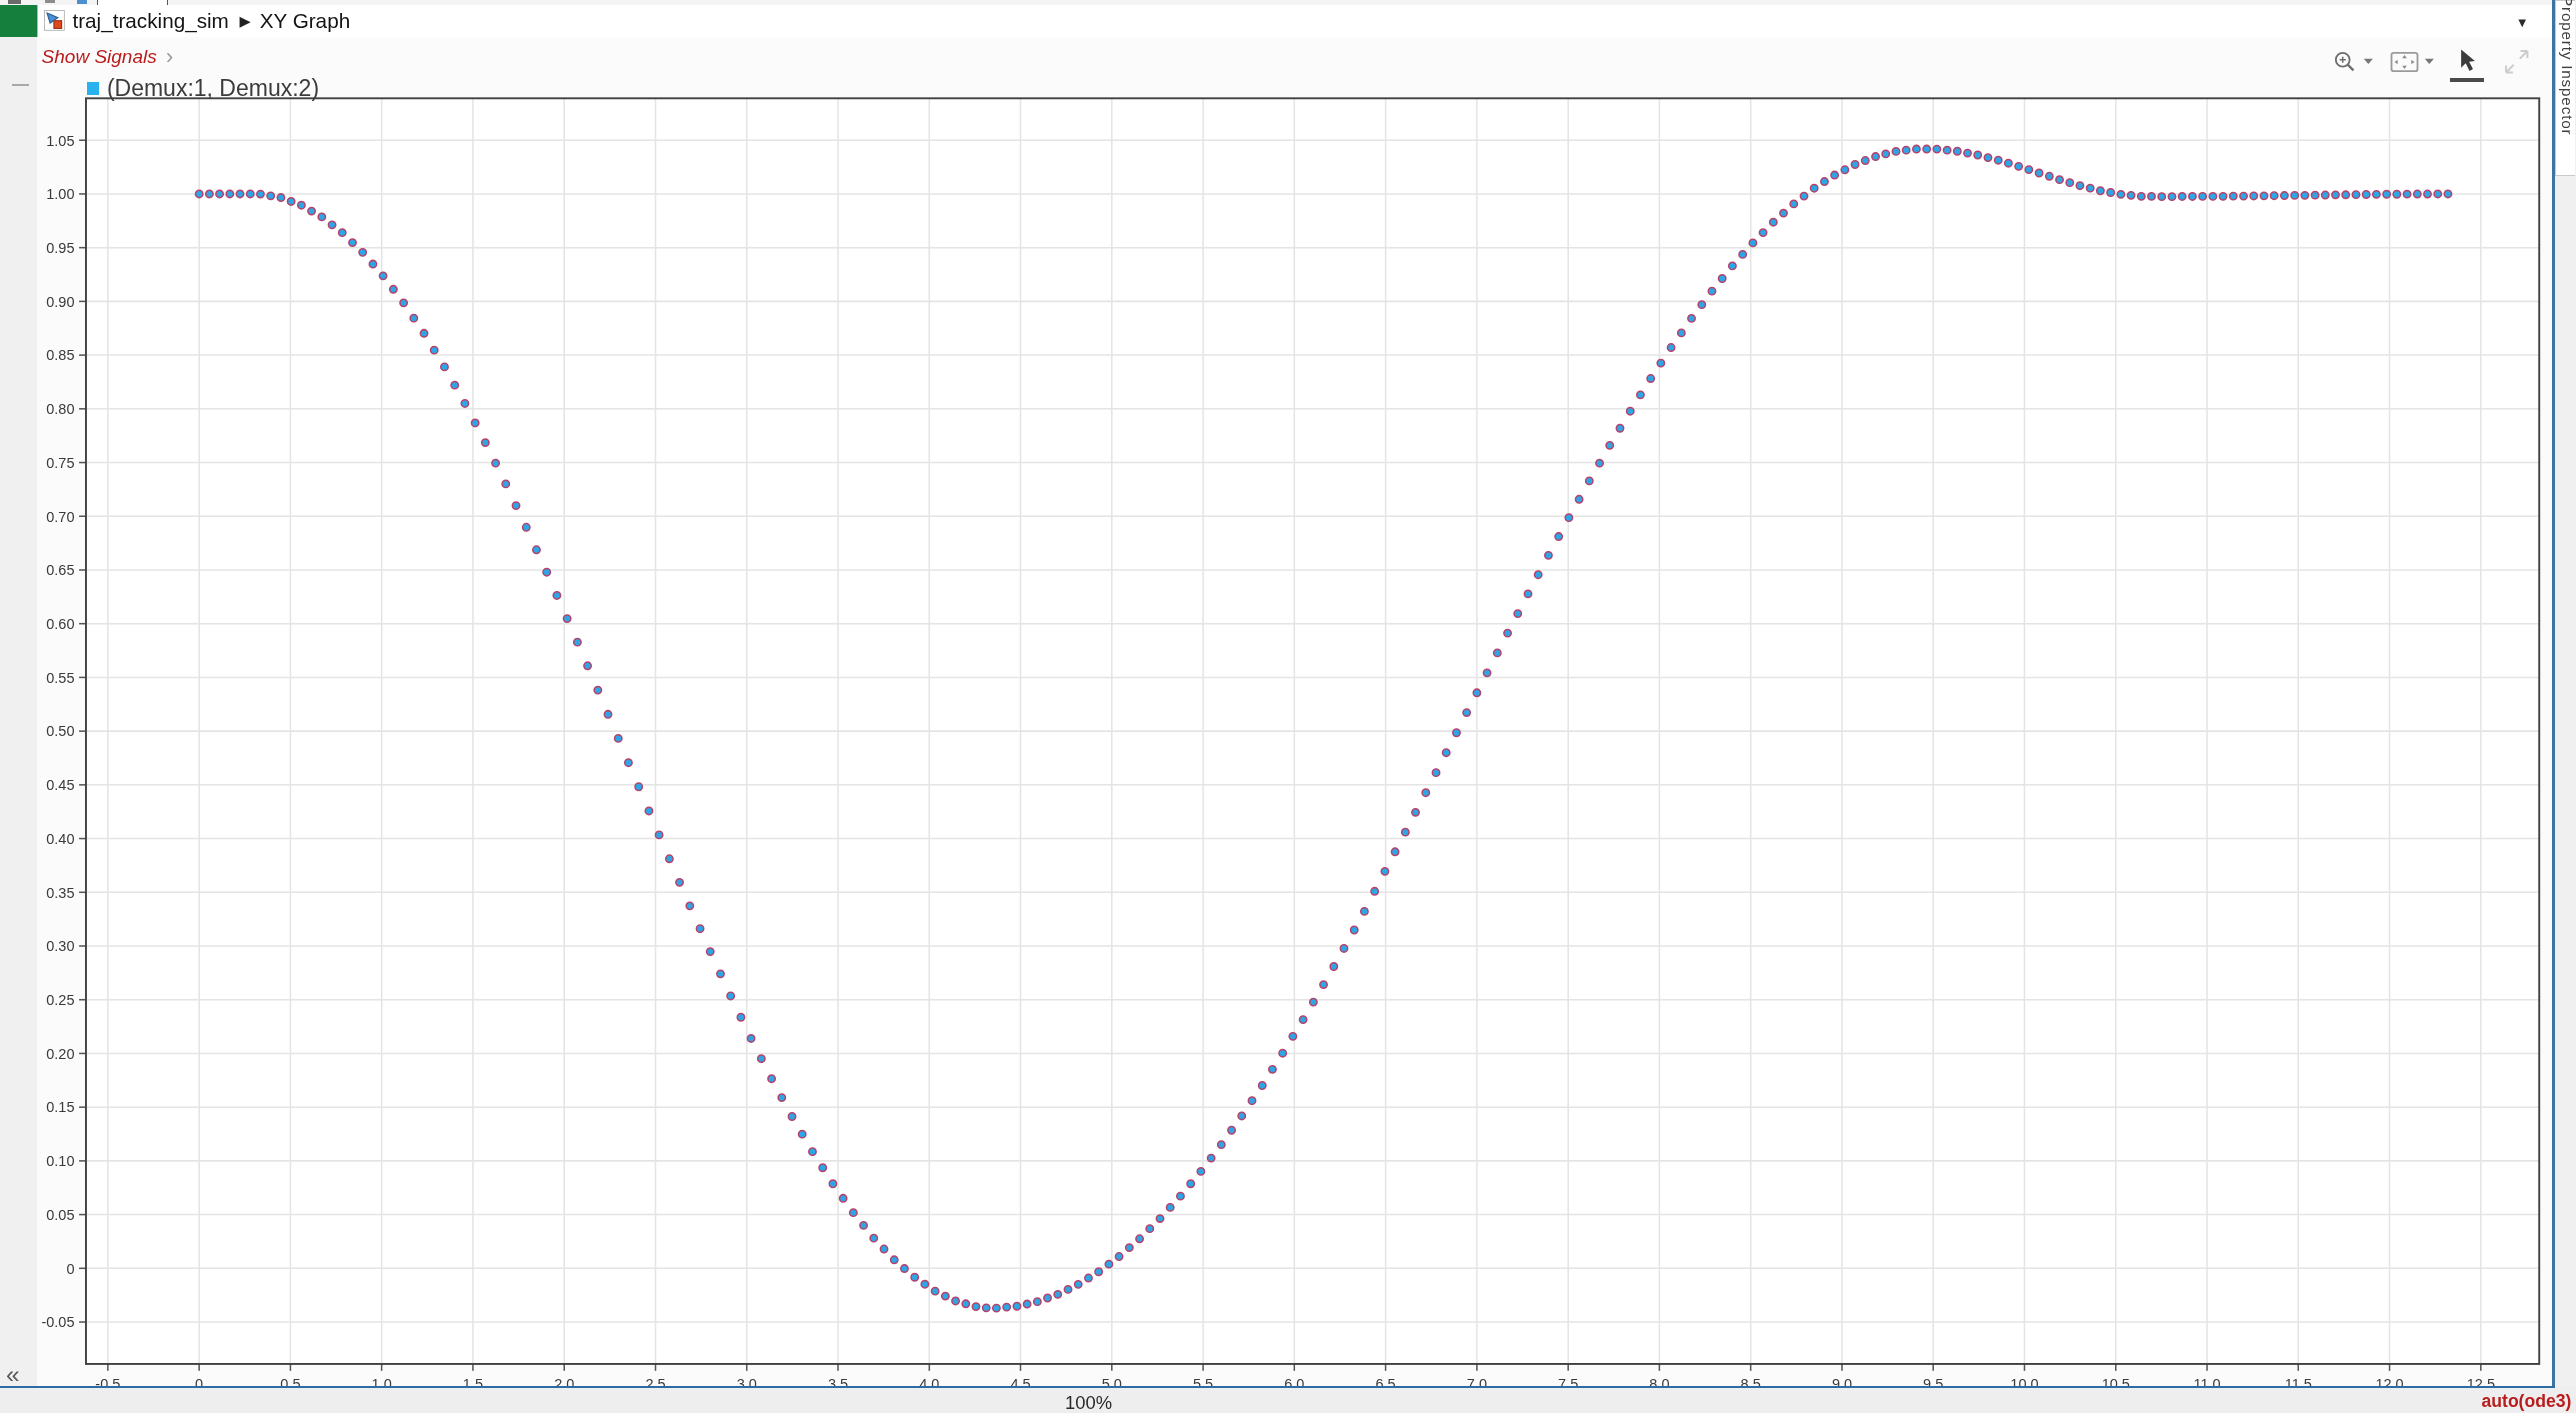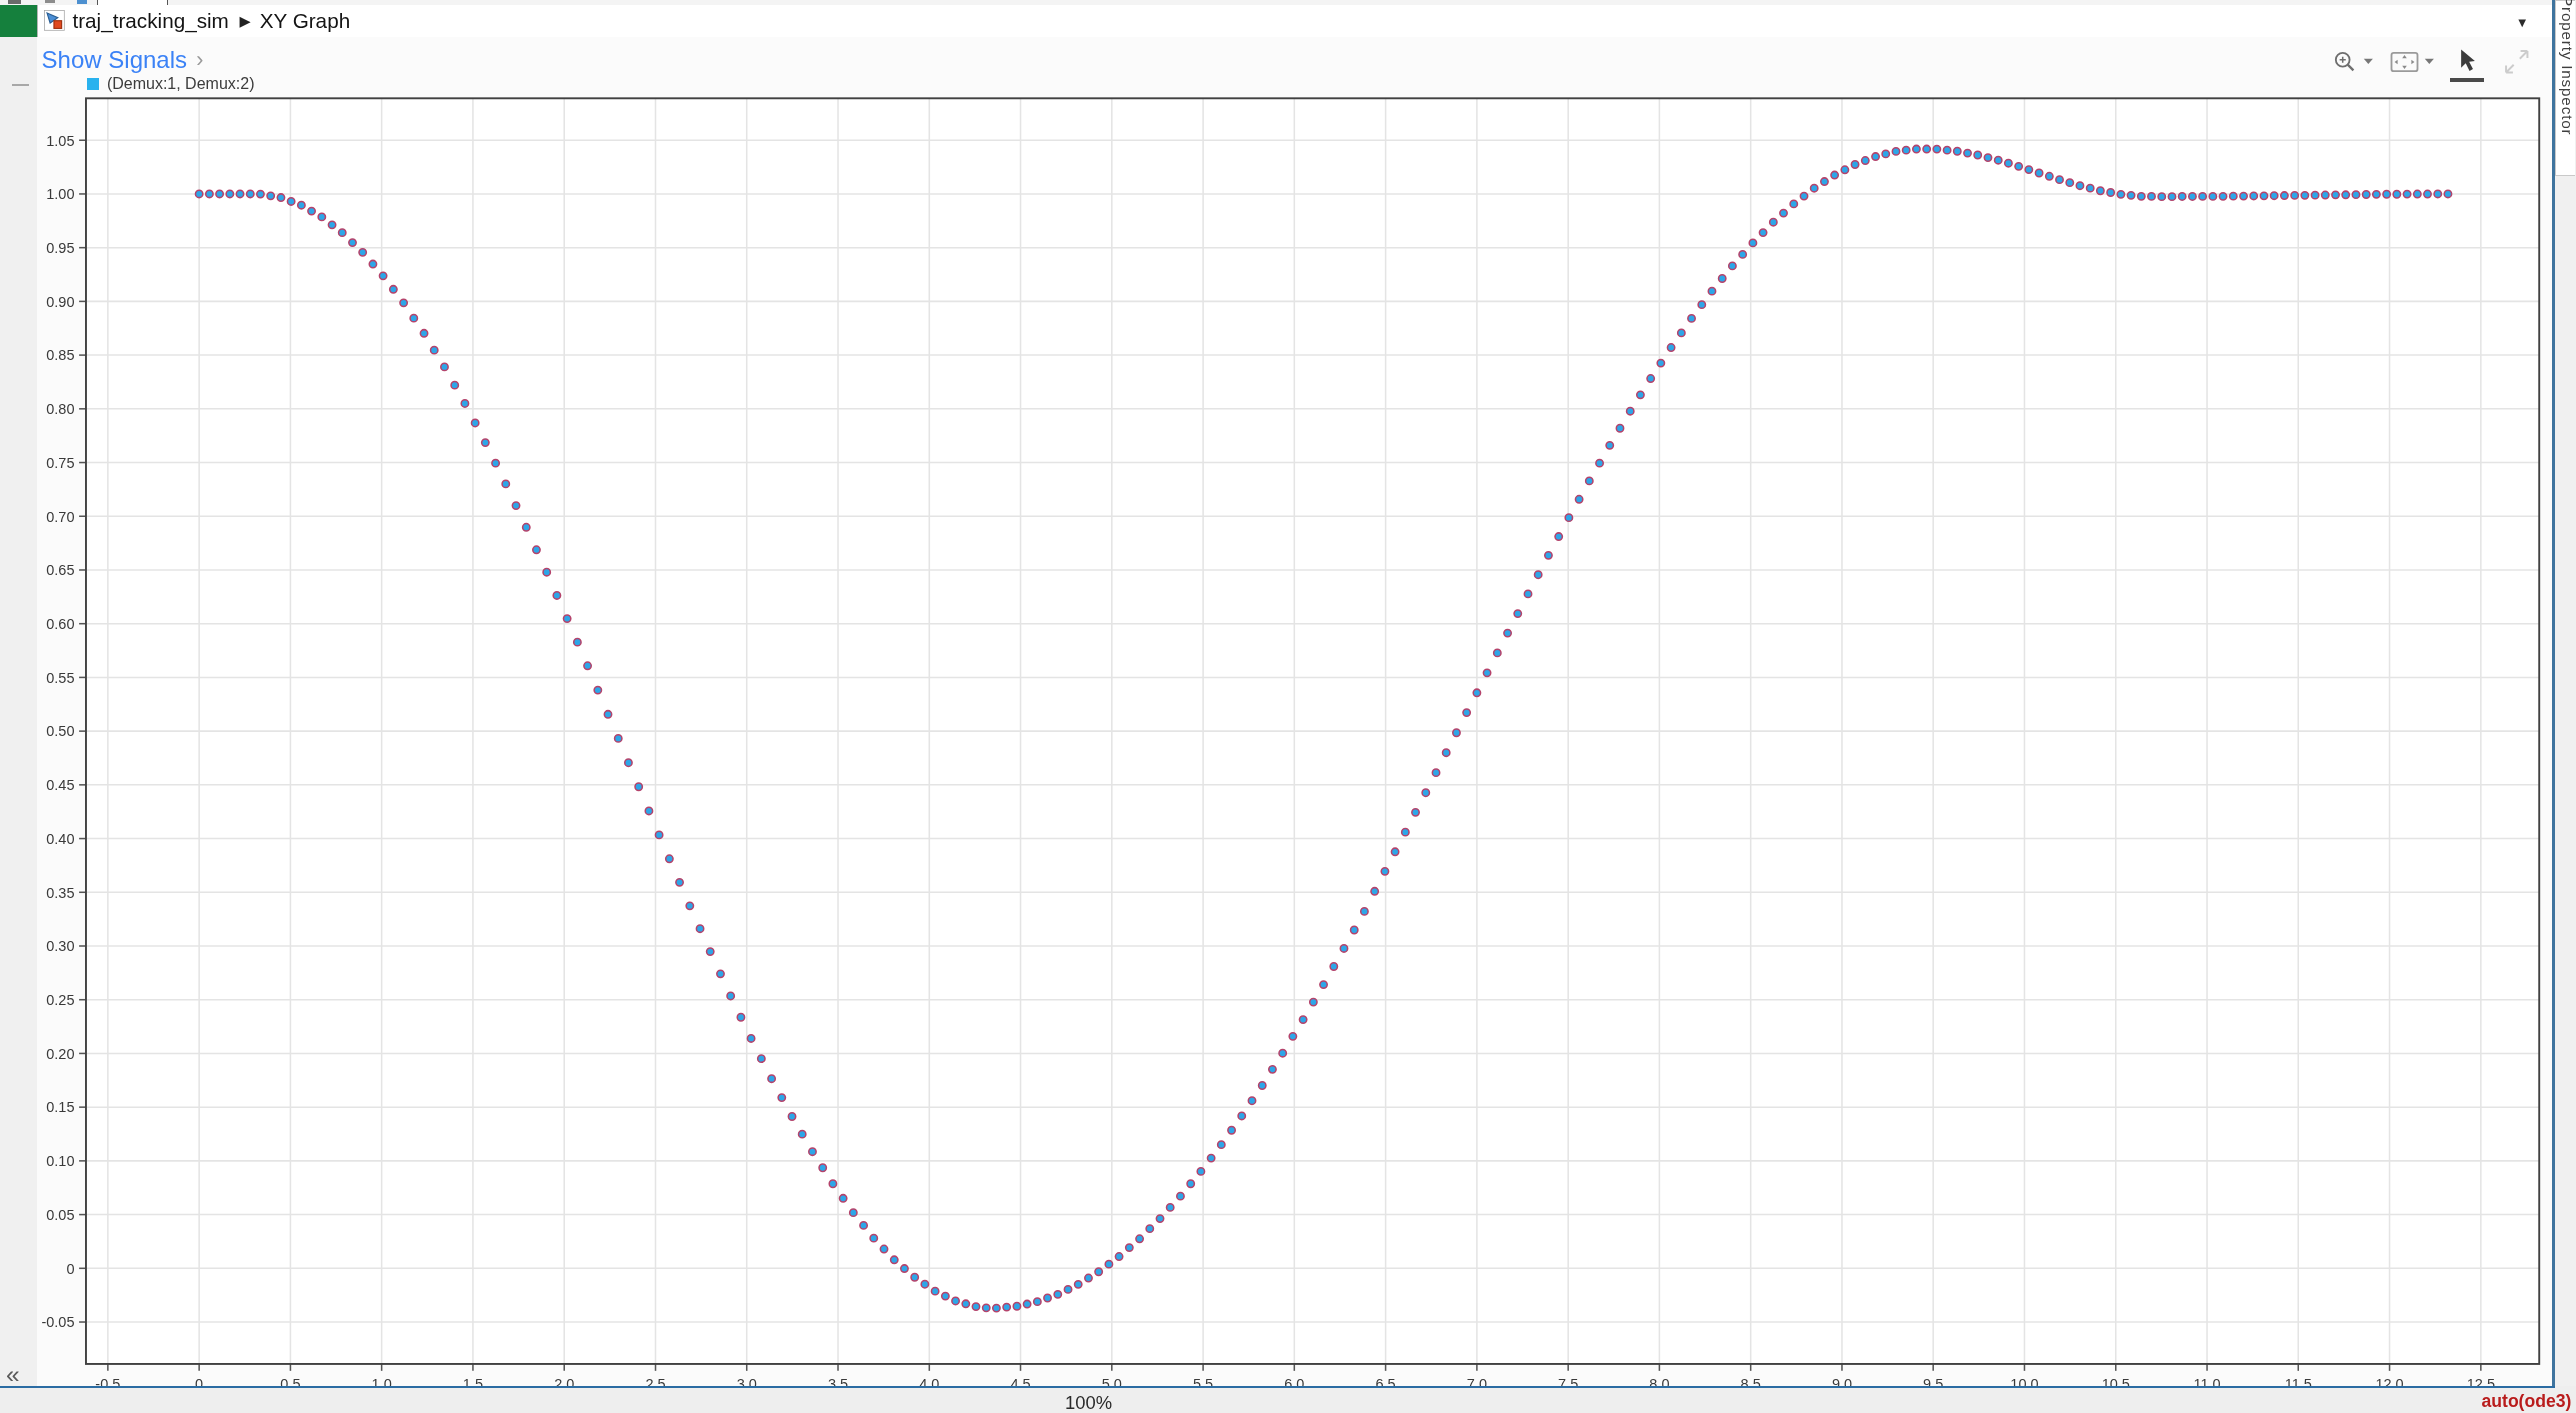--- a/index.html
+++ b/index.html
@@ -21,33 +21,33 @@
   .crumb-block{margin-left:9px;}
   #crumb-caret{position:absolute;right:24.5px;top:10px;font-size:13px;color:#2b2b2b;cursor:pointer;}
   
   #left-gutter{left:0;top:37px;width:37px;height:1350px;background:#f0f0f0;}
   #gutter-divider{position:absolute;left:11.5px;top:47px;width:17.6px;height:1.5px;background:#a8a8a8;}
   #collapse-btn{position:absolute;left:6.1px;top:1324px;font-size:24.5px;color:#5a5a5a;cursor:pointer;}
   
   #canvas{left:37px;top:37px;width:2516px;height:1350px;background:#fbfbfb;}
   #plot-svg{position:absolute;left:0;top:0;}
   #show-signals{position:absolute;left:4.6px;top:9.2px;display:flex;align-items:center;cursor:pointer;}
-  #show-signals .lbl{font-size:24px;color:#3b82f6;}
+  #show-signals .lbl{font-size:19px;color:#b91c1c;font-style:italic;}
   #show-signals .chv{font-size:21.4px;color:#9a9a9a;margin-left:9.2px;line-height:18.4px;}
   
   #plot-toolbar{position:absolute;top:7.7px;right:23px;display:flex;align-items:center;height:34px;}
   .tb-btn{display:flex;align-items:center;cursor:pointer;position:relative;}
   .tb-gap{width:15.3px;}
   .tb-caret{margin-left:4.6px;}
   #pointer-wrap{padding-bottom:0;}
   #pointer-underline{position:absolute;left:-4.6px;bottom:-6.1px;width:34px;height:3.1px;background:#4a4a4a;}
   
   #legend{position:absolute;left:50px;top:38px;display:flex;align-items:center;}
   #legend-swatch{width:12.2px;height:12.2px;}
-  #legend-label{font-size:16px;color:#3c3c3c;margin-left:7.7px;}
+  #legend-label{font-size:23px;color:#3c3c3c;margin-left:7.7px;}
   
   #right-sep{left:2552px;top:0;width:3.1px;height:1389px;background:#3f749e;}
   #right-strip{left:2555px;top:0;width:20.7px;height:1386px;background:#f0f0f0;}
   #pi-tab{position:absolute;left:0;top:0;width:20px;height:176px;background:#ffffff;
           border:0.8px solid #c9c9c9;border-right:none;box-sizing:border-box;cursor:pointer;}
   #pi-label{writing-mode:vertical-rl;font-size:15.3px;color:#3f3f3f;margin-top:-4.6px;margin-left:1.5px;
             letter-spacing:0.8px;white-space:nowrap;}
   
   #status-bar{left:0;top:1386px;width:2576px;height:27.5px;background:#eeeeee;}
   #status-border{position:absolute;left:0;top:0;width:2555px;height:2.3px;background:#2b6ca3;}

